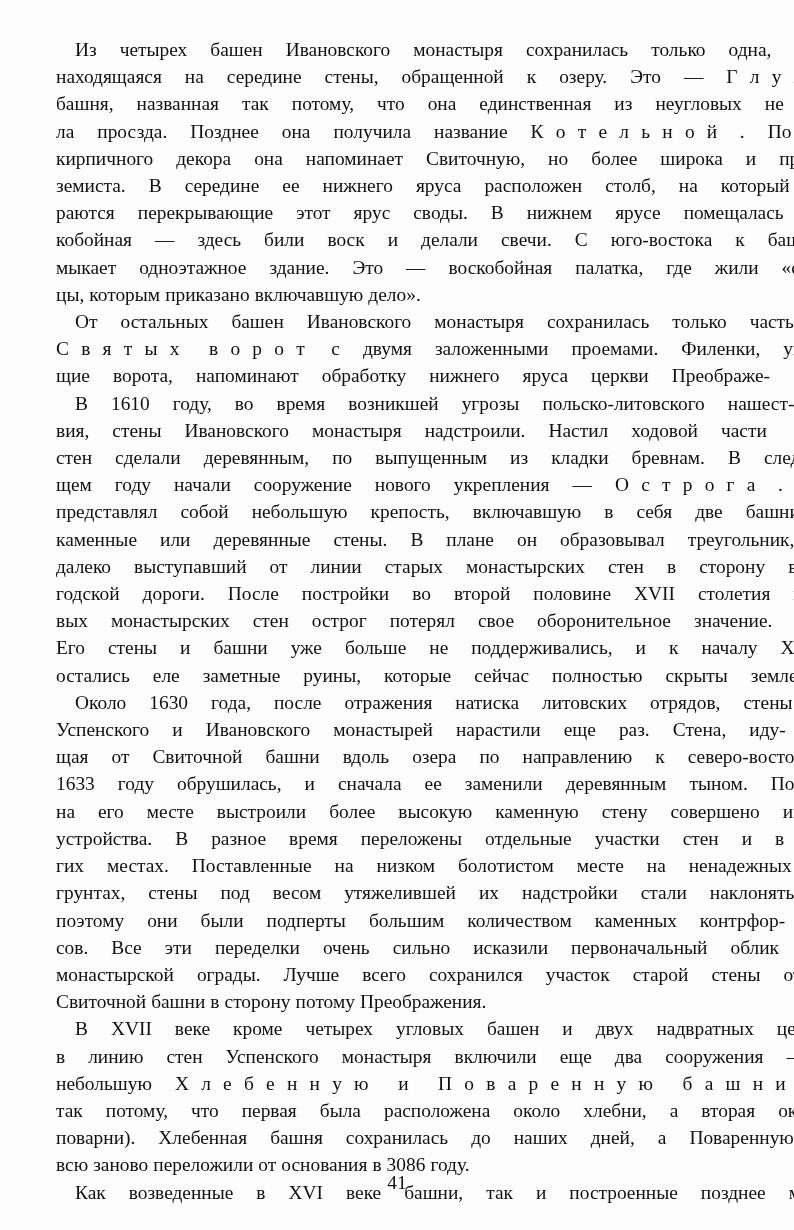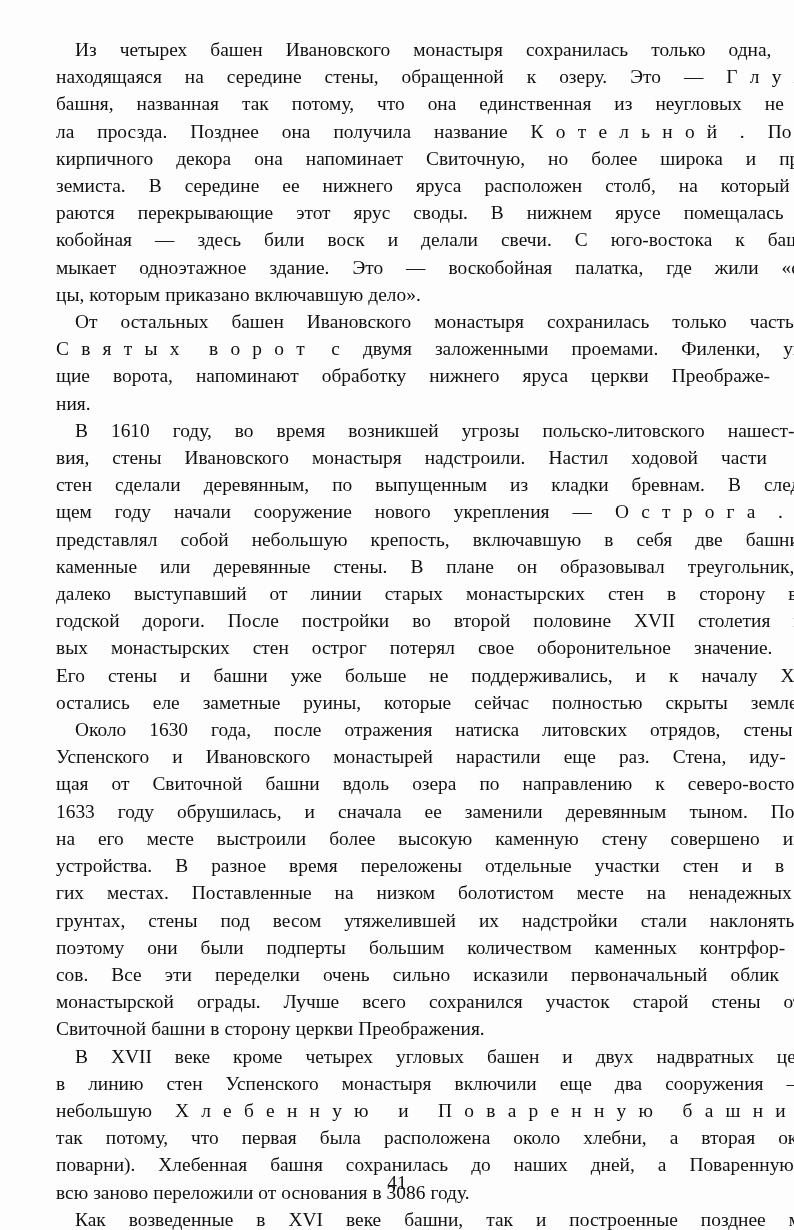--- a/index.html
+++ b/index.html
@@ -81,21 +81,20 @@
       <span class="line-just" style="width: 720px;"><span style="flex: 0 0 auto;">раются</span><span class="gap" style="flex: 1 1 auto; min-width: 4px;"></span><span style="flex: 0 0 auto;">перекрывающие</span><span class="gap" style="flex: 1 1 auto; min-width: 4px;"></span><span style="flex: 0 0 auto;">этот</span><span class="gap" style="flex: 1 1 auto; min-width: 4px;"></span><span style="flex: 0 0 auto;">ярус</span><span class="gap" style="flex: 1 1 auto; min-width: 4px;"></span><span style="flex: 0 0 auto;">своды.</span><span class="gap" style="flex: 1 1 auto; min-width: 4px;"></span><span style="flex: 0 0 auto;">В</span><span class="gap" style="flex: 1 1 auto; min-width: 4px;"></span><span style="flex: 0 0 auto;">нижнем</span><span class="gap" style="flex: 1 1 auto; min-width: 4px;"></span><span style="flex: 0 0 auto;">ярусе</span><span class="gap" style="flex: 1 1 auto; min-width: 4px;"></span><span style="flex: 0 0 auto;">помещалась</span><span class="gap" style="flex: 1 1 auto; min-width: 4px;"></span><span style="flex: 0 0 auto;">вос-</span></span>
       <span class="line-just" style="width: 720px;"><span style="flex: 0 0 auto;">кобойная</span><span class="gap" style="flex: 1 1 auto; min-width: 4px;"></span><span style="flex: 0 0 auto;">—</span><span class="gap" style="flex: 1 1 auto; min-width: 4px;"></span><span style="flex: 0 0 auto;">здесь</span><span class="gap" style="flex: 1 1 auto; min-width: 4px;"></span><span style="flex: 0 0 auto;">били</span><span class="gap" style="flex: 1 1 auto; min-width: 4px;"></span><span style="flex: 0 0 auto;">воск</span><span class="gap" style="flex: 1 1 auto; min-width: 4px;"></span><span style="flex: 0 0 auto;">и</span><span class="gap" style="flex: 1 1 auto; min-width: 4px;"></span><span style="flex: 0 0 auto;">делали</span><span class="gap" style="flex: 1 1 auto; min-width: 4px;"></span><span style="flex: 0 0 auto;">свечи.</span><span class="gap" style="flex: 1 1 auto; min-width: 4px;"></span><span style="flex: 0 0 auto;">С</span><span class="gap" style="flex: 1 1 auto; min-width: 4px;"></span><span style="flex: 0 0 auto;">юго-востока</span><span class="gap" style="flex: 1 1 auto; min-width: 4px;"></span><span style="flex: 0 0 auto;">к</span><span class="gap" style="flex: 1 1 auto; min-width: 4px;"></span><span style="flex: 0 0 auto;">башне</span></span>
       <span class="line-just" style="width: 720px;"><span style="flex: 0 0 auto;">мыкает</span><span class="gap" style="flex: 1 1 auto; min-width: 4px;"></span><span style="flex: 0 0 auto;">одноэтажное</span><span class="gap" style="flex: 1 1 auto; min-width: 4px;"></span><span style="flex: 0 0 auto;">здание.</span><span class="gap" style="flex: 1 1 auto; min-width: 4px;"></span><span style="flex: 0 0 auto;">Это</span><span class="gap" style="flex: 1 1 auto; min-width: 4px;"></span><span style="flex: 0 0 auto;">—</span><span class="gap" style="flex: 1 1 auto; min-width: 4px;"></span><span style="flex: 0 0 auto;">воскобойная</span><span class="gap" style="flex: 1 1 auto; min-width: 4px;"></span><span style="flex: 0 0 auto;">палатка,</span><span class="gap" style="flex: 1 1 auto; min-width: 4px;"></span><span style="flex: 0 0 auto;">где</span><span class="gap" style="flex: 1 1 auto; min-width: 4px;"></span><span style="flex: 0 0 auto;">жили</span><span class="gap" style="flex: 1 1 auto; min-width: 4px;"></span><span style="flex: 0 0 auto;">«стар-</span></span>
       <span class="line-last">цы, которым приказано включавшую дело».</span>
     </p>
 
     <p class="para blk">
       <span class="line-just" style="width: 720px;"><span style="flex: 0 0 19px;"></span><span style="flex: 0 0 auto;">От</span><span class="gap" style="flex: 1 1 auto; min-width: 4px;"></span><span style="flex: 0 0 auto;">остальных</span><span class="gap" style="flex: 1 1 auto; min-width: 4px;"></span><span style="flex: 0 0 auto;">башен</span><span class="gap" style="flex: 1 1 auto; min-width: 4px;"></span><span style="flex: 0 0 auto;">Ивановского</span><span class="gap" style="flex: 1 1 auto; min-width: 4px;"></span><span style="flex: 0 0 auto;">монастыря</span><span class="gap" style="flex: 1 1 auto; min-width: 4px;"></span><span style="flex: 0 0 auto;">сохранилась</span><span class="gap" style="flex: 1 1 auto; min-width: 4px;"></span><span style="flex: 0 0 auto;">только</span><span class="gap" style="flex: 1 1 auto; min-width: 4px;"></span><span style="flex: 0 0 auto;">часть</span></span>
       <span class="line-just" style="width: 720px;"><span class="sp" style="flex: 0 0 auto;">С в я т ы х   в о р о т</span><span style="display: contents;"><span class="gap" style="flex: 1 1 auto; min-width: 4px;"></span><span style="flex: 0 0 auto;">с</span><span class="gap" style="flex: 1 1 auto; min-width: 4px;"></span><span style="flex: 0 0 auto;">двумя</span><span class="gap" style="flex: 1 1 auto; min-width: 4px;"></span><span style="flex: 0 0 auto;">заложенными</span><span class="gap" style="flex: 1 1 auto; min-width: 4px;"></span><span style="flex: 0 0 auto;">проемами.</span><span class="gap" style="flex: 1 1 auto; min-width: 4px;"></span><span style="flex: 0 0 auto;">Филенки,</span><span class="gap" style="flex: 1 1 auto; min-width: 4px;"></span><span style="flex: 0 0 auto;">украшаю-</span></span></span>
       <span class="line-just" style="width: 720px;"><span style="flex: 0 0 auto;">щие</span><span class="gap" style="flex: 1 1 auto; min-width: 4px;"></span><span style="flex: 0 0 auto;">ворота,</span><span class="gap" style="flex: 1 1 auto; min-width: 4px;"></span><span style="flex: 0 0 auto;">напоминают</span><span class="gap" style="flex: 1 1 auto; min-width: 4px;"></span><span style="flex: 0 0 auto;">обработку</span><span class="gap" style="flex: 1 1 auto; min-width: 4px;"></span><span style="flex: 0 0 auto;">нижнего</span><span class="gap" style="flex: 1 1 auto; min-width: 4px;"></span><span style="flex: 0 0 auto;">яруса</span><span class="gap" style="flex: 1 1 auto; min-width: 4px;"></span><span style="flex: 0 0 auto;">церкви</span><span class="gap" style="flex: 1 1 auto; min-width: 4px;"></span><span style="flex: 0 0 auto;">Преображе-</span></span>
-      <span class="line-last">ния.</span>
     </p>
 
     <p class="para blk">
       <span class="line-just" style="width: 720px;"><span style="flex: 0 0 19px;"></span><span style="flex: 0 0 auto;">В</span><span class="gap" style="flex: 1 1 auto; min-width: 4px;"></span><span style="flex: 0 0 auto;">1610</span><span class="gap" style="flex: 1 1 auto; min-width: 4px;"></span><span style="flex: 0 0 auto;">году,</span><span class="gap" style="flex: 1 1 auto; min-width: 4px;"></span><span style="flex: 0 0 auto;">во</span><span class="gap" style="flex: 1 1 auto; min-width: 4px;"></span><span style="flex: 0 0 auto;">время</span><span class="gap" style="flex: 1 1 auto; min-width: 4px;"></span><span style="flex: 0 0 auto;">возникшей</span><span class="gap" style="flex: 1 1 auto; min-width: 4px;"></span><span style="flex: 0 0 auto;">угрозы</span><span class="gap" style="flex: 1 1 auto; min-width: 4px;"></span><span style="flex: 0 0 auto;">польско-литовского</span><span class="gap" style="flex: 1 1 auto; min-width: 4px;"></span><span style="flex: 0 0 auto;">нашест-</span></span>
       <span class="line-just" style="width: 720px;"><span style="flex: 0 0 auto;">вия,</span><span class="gap" style="flex: 1 1 auto; min-width: 4px;"></span><span style="flex: 0 0 auto;">стены</span><span class="gap" style="flex: 1 1 auto; min-width: 4px;"></span><span style="flex: 0 0 auto;">Ивановского</span><span class="gap" style="flex: 1 1 auto; min-width: 4px;"></span><span style="flex: 0 0 auto;">монастыря</span><span class="gap" style="flex: 1 1 auto; min-width: 4px;"></span><span style="flex: 0 0 auto;">надстроили.</span><span class="gap" style="flex: 1 1 auto; min-width: 4px;"></span><span style="flex: 0 0 auto;">Настил</span><span class="gap" style="flex: 1 1 auto; min-width: 4px;"></span><span style="flex: 0 0 auto;">ходовой</span><span class="gap" style="flex: 1 1 auto; min-width: 4px;"></span><span style="flex: 0 0 auto;">части</span></span>
       <span class="line-just" style="width: 720px;"><span style="flex: 0 0 auto;">стен</span><span class="gap" style="flex: 1 1 auto; min-width: 4px;"></span><span style="flex: 0 0 auto;">сделали</span><span class="gap" style="flex: 1 1 auto; min-width: 4px;"></span><span style="flex: 0 0 auto;">деревянным,</span><span class="gap" style="flex: 1 1 auto; min-width: 4px;"></span><span style="flex: 0 0 auto;">по</span><span class="gap" style="flex: 1 1 auto; min-width: 4px;"></span><span style="flex: 0 0 auto;">выпущенным</span><span class="gap" style="flex: 1 1 auto; min-width: 4px;"></span><span style="flex: 0 0 auto;">из</span><span class="gap" style="flex: 1 1 auto; min-width: 4px;"></span><span style="flex: 0 0 auto;">кладки</span><span class="gap" style="flex: 1 1 auto; min-width: 4px;"></span><span style="flex: 0 0 auto;">бревнам.</span><span class="gap" style="flex: 1 1 auto; min-width: 4px;"></span><span style="flex: 0 0 auto;">В</span><span class="gap" style="flex: 1 1 auto; min-width: 4px;"></span><span style="flex: 0 0 auto;">следую-</span></span>
       <span class="line-just" style="width: 720px;"><span style="display: contents;"><span style="flex: 0 0 auto;">щем</span><span class="gap" style="flex: 1 1 auto; min-width: 4px;"></span><span style="flex: 0 0 auto;">году</span><span class="gap" style="flex: 1 1 auto; min-width: 4px;"></span><span style="flex: 0 0 auto;">начали</span><span class="gap" style="flex: 1 1 auto; min-width: 4px;"></span><span style="flex: 0 0 auto;">сооружение</span><span class="gap" style="flex: 1 1 auto; min-width: 4px;"></span><span style="flex: 0 0 auto;">нового</span><span class="gap" style="flex: 1 1 auto; min-width: 4px;"></span><span style="flex: 0 0 auto;">укрепления</span><span class="gap" style="flex: 1 1 auto; min-width: 4px;"></span><span style="flex: 0 0 auto;">—</span><span class="gap" style="flex: 1 1 auto; min-width: 4px;"></span></span><span class="sp" style="flex: 0 0 auto;">О с т р о г а</span><span style="display: contents;"><span style="flex: 0 0 auto;">.</span><span class="gap" style="flex: 1 1 auto; min-width: 4px;"></span><span style="flex: 0 0 auto;">Острог</span></span></span>
       <span class="line-just" style="width: 720px;"><span style="flex: 0 0 auto;">представлял</span><span class="gap" style="flex: 1 1 auto; min-width: 4px;"></span><span style="flex: 0 0 auto;">собой</span><span class="gap" style="flex: 1 1 auto; min-width: 4px;"></span><span style="flex: 0 0 auto;">небольшую</span><span class="gap" style="flex: 1 1 auto; min-width: 4px;"></span><span style="flex: 0 0 auto;">крепость,</span><span class="gap" style="flex: 1 1 auto; min-width: 4px;"></span><span style="flex: 0 0 auto;">включавшую</span><span class="gap" style="flex: 1 1 auto; min-width: 4px;"></span><span style="flex: 0 0 auto;">в</span><span class="gap" style="flex: 1 1 auto; min-width: 4px;"></span><span style="flex: 0 0 auto;">себя</span><span class="gap" style="flex: 1 1 auto; min-width: 4px;"></span><span style="flex: 0 0 auto;">две</span><span class="gap" style="flex: 1 1 auto; min-width: 4px;"></span><span style="flex: 0 0 auto;">башни,</span></span>
       <span class="line-just" style="width: 720px;"><span style="flex: 0 0 auto;">каменные</span><span class="gap" style="flex: 1 1 auto; min-width: 4px;"></span><span style="flex: 0 0 auto;">или</span><span class="gap" style="flex: 1 1 auto; min-width: 4px;"></span><span style="flex: 0 0 auto;">деревянные</span><span class="gap" style="flex: 1 1 auto; min-width: 4px;"></span><span style="flex: 0 0 auto;">стены.</span><span class="gap" style="flex: 1 1 auto; min-width: 4px;"></span><span style="flex: 0 0 auto;">В</span><span class="gap" style="flex: 1 1 auto; min-width: 4px;"></span><span style="flex: 0 0 auto;">плане</span><span class="gap" style="flex: 1 1 auto; min-width: 4px;"></span><span style="flex: 0 0 auto;">он</span><span class="gap" style="flex: 1 1 auto; min-width: 4px;"></span><span style="flex: 0 0 auto;">образовывал</span><span class="gap" style="flex: 1 1 auto; min-width: 4px;"></span><span style="flex: 0 0 auto;">треугольник,</span></span>
       <span class="line-just" style="width: 720px;"><span style="flex: 0 0 auto;">далеко</span><span class="gap" style="flex: 1 1 auto; min-width: 4px;"></span><span style="flex: 0 0 auto;">выступавший</span><span class="gap" style="flex: 1 1 auto; min-width: 4px;"></span><span style="flex: 0 0 auto;">от</span><span class="gap" style="flex: 1 1 auto; min-width: 4px;"></span><span style="flex: 0 0 auto;">линии</span><span class="gap" style="flex: 1 1 auto; min-width: 4px;"></span><span style="flex: 0 0 auto;">старых</span><span class="gap" style="flex: 1 1 auto; min-width: 4px;"></span><span style="flex: 0 0 auto;">монастырских</span><span class="gap" style="flex: 1 1 auto; min-width: 4px;"></span><span style="flex: 0 0 auto;">стен</span><span class="gap" style="flex: 1 1 auto; min-width: 4px;"></span><span style="flex: 0 0 auto;">в</span><span class="gap" style="flex: 1 1 auto; min-width: 4px;"></span><span style="flex: 0 0 auto;">сторону</span><span class="gap" style="flex: 1 1 auto; min-width: 4px;"></span><span style="flex: 0 0 auto;">воло-</span></span>
@@ -110,21 +109,21 @@
       <span class="line-just" style="width: 720px;"><span style="flex: 0 0 auto;">Успенского</span><span class="gap" style="flex: 1 1 auto; min-width: 4px;"></span><span style="flex: 0 0 auto;">и</span><span class="gap" style="flex: 1 1 auto; min-width: 4px;"></span><span style="flex: 0 0 auto;">Ивановского</span><span class="gap" style="flex: 1 1 auto; min-width: 4px;"></span><span style="flex: 0 0 auto;">монастырей</span><span class="gap" style="flex: 1 1 auto; min-width: 4px;"></span><span style="flex: 0 0 auto;">нарастили</span><span class="gap" style="flex: 1 1 auto; min-width: 4px;"></span><span style="flex: 0 0 auto;">еще</span><span class="gap" style="flex: 1 1 auto; min-width: 4px;"></span><span style="flex: 0 0 auto;">раз.</span><span class="gap" style="flex: 1 1 auto; min-width: 4px;"></span><span style="flex: 0 0 auto;">Стена,</span><span class="gap" style="flex: 1 1 auto; min-width: 4px;"></span><span style="flex: 0 0 auto;">иду-</span></span>
       <span class="line-just" style="width: 720px;"><span style="flex: 0 0 auto;">щая</span><span class="gap" style="flex: 1 1 auto; min-width: 4px;"></span><span style="flex: 0 0 auto;">от</span><span class="gap" style="flex: 1 1 auto; min-width: 4px;"></span><span style="flex: 0 0 auto;">Свиточной</span><span class="gap" style="flex: 1 1 auto; min-width: 4px;"></span><span style="flex: 0 0 auto;">башни</span><span class="gap" style="flex: 1 1 auto; min-width: 4px;"></span><span style="flex: 0 0 auto;">вдоль</span><span class="gap" style="flex: 1 1 auto; min-width: 4px;"></span><span style="flex: 0 0 auto;">озера</span><span class="gap" style="flex: 1 1 auto; min-width: 4px;"></span><span style="flex: 0 0 auto;">по</span><span class="gap" style="flex: 1 1 auto; min-width: 4px;"></span><span style="flex: 0 0 auto;">направлению</span><span class="gap" style="flex: 1 1 auto; min-width: 4px;"></span><span style="flex: 0 0 auto;">к</span><span class="gap" style="flex: 1 1 auto; min-width: 4px;"></span><span style="flex: 0 0 auto;">северо-востоку,</span></span>
       <span class="line-just" style="width: 720px;"><span style="flex: 0 0 auto;">1633</span><span class="gap" style="flex: 1 1 auto; min-width: 4px;"></span><span style="flex: 0 0 auto;">году</span><span class="gap" style="flex: 1 1 auto; min-width: 4px;"></span><span style="flex: 0 0 auto;">обрушилась,</span><span class="gap" style="flex: 1 1 auto; min-width: 4px;"></span><span style="flex: 0 0 auto;">и</span><span class="gap" style="flex: 1 1 auto; min-width: 4px;"></span><span style="flex: 0 0 auto;">сначала</span><span class="gap" style="flex: 1 1 auto; min-width: 4px;"></span><span style="flex: 0 0 auto;">ее</span><span class="gap" style="flex: 1 1 auto; min-width: 4px;"></span><span style="flex: 0 0 auto;">заменили</span><span class="gap" style="flex: 1 1 auto; min-width: 4px;"></span><span style="flex: 0 0 auto;">деревянным</span><span class="gap" style="flex: 1 1 auto; min-width: 4px;"></span><span style="flex: 0 0 auto;">тыном.</span><span class="gap" style="flex: 1 1 auto; min-width: 4px;"></span><span style="flex: 0 0 auto;">Потом</span></span>
       <span class="line-just" style="width: 720px;"><span style="flex: 0 0 auto;">на</span><span class="gap" style="flex: 1 1 auto; min-width: 4px;"></span><span style="flex: 0 0 auto;">его</span><span class="gap" style="flex: 1 1 auto; min-width: 4px;"></span><span style="flex: 0 0 auto;">месте</span><span class="gap" style="flex: 1 1 auto; min-width: 4px;"></span><span style="flex: 0 0 auto;">выстроили</span><span class="gap" style="flex: 1 1 auto; min-width: 4px;"></span><span style="flex: 0 0 auto;">более</span><span class="gap" style="flex: 1 1 auto; min-width: 4px;"></span><span style="flex: 0 0 auto;">высокую</span><span class="gap" style="flex: 1 1 auto; min-width: 4px;"></span><span style="flex: 0 0 auto;">каменную</span><span class="gap" style="flex: 1 1 auto; min-width: 4px;"></span><span style="flex: 0 0 auto;">стену</span><span class="gap" style="flex: 1 1 auto; min-width: 4px;"></span><span style="flex: 0 0 auto;">совершено</span><span class="gap" style="flex: 1 1 auto; min-width: 4px;"></span><span style="flex: 0 0 auto;">иного</span></span>
       <span class="line-just" style="width: 720px;"><span style="flex: 0 0 auto;">устройства.</span><span class="gap" style="flex: 1 1 auto; min-width: 4px;"></span><span style="flex: 0 0 auto;">В</span><span class="gap" style="flex: 1 1 auto; min-width: 4px;"></span><span style="flex: 0 0 auto;">разное</span><span class="gap" style="flex: 1 1 auto; min-width: 4px;"></span><span style="flex: 0 0 auto;">время</span><span class="gap" style="flex: 1 1 auto; min-width: 4px;"></span><span style="flex: 0 0 auto;">переложены</span><span class="gap" style="flex: 1 1 auto; min-width: 4px;"></span><span style="flex: 0 0 auto;">отдельные</span><span class="gap" style="flex: 1 1 auto; min-width: 4px;"></span><span style="flex: 0 0 auto;">участки</span><span class="gap" style="flex: 1 1 auto; min-width: 4px;"></span><span style="flex: 0 0 auto;">стен</span><span class="gap" style="flex: 1 1 auto; min-width: 4px;"></span><span style="flex: 0 0 auto;">и</span><span class="gap" style="flex: 1 1 auto; min-width: 4px;"></span><span style="flex: 0 0 auto;">в</span><span class="gap" style="flex: 1 1 auto; min-width: 4px;"></span><span style="flex: 0 0 auto;">дру-</span></span>
       <span class="line-just" style="width: 720px;"><span style="flex: 0 0 auto;">гих</span><span class="gap" style="flex: 1 1 auto; min-width: 4px;"></span><span style="flex: 0 0 auto;">местах.</span><span class="gap" style="flex: 1 1 auto; min-width: 4px;"></span><span style="flex: 0 0 auto;">Поставленные</span><span class="gap" style="flex: 1 1 auto; min-width: 4px;"></span><span style="flex: 0 0 auto;">на</span><span class="gap" style="flex: 1 1 auto; min-width: 4px;"></span><span style="flex: 0 0 auto;">низком</span><span class="gap" style="flex: 1 1 auto; min-width: 4px;"></span><span style="flex: 0 0 auto;">болотистом</span><span class="gap" style="flex: 1 1 auto; min-width: 4px;"></span><span style="flex: 0 0 auto;">месте</span><span class="gap" style="flex: 1 1 auto; min-width: 4px;"></span><span style="flex: 0 0 auto;">на</span><span class="gap" style="flex: 1 1 auto; min-width: 4px;"></span><span style="flex: 0 0 auto;">ненадежных</span></span>
       <span class="line-just" style="width: 720px;"><span style="flex: 0 0 auto;">грунтах,</span><span class="gap" style="flex: 1 1 auto; min-width: 4px;"></span><span style="flex: 0 0 auto;">стены</span><span class="gap" style="flex: 1 1 auto; min-width: 4px;"></span><span style="flex: 0 0 auto;">под</span><span class="gap" style="flex: 1 1 auto; min-width: 4px;"></span><span style="flex: 0 0 auto;">весом</span><span class="gap" style="flex: 1 1 auto; min-width: 4px;"></span><span style="flex: 0 0 auto;">утяжелившей</span><span class="gap" style="flex: 1 1 auto; min-width: 4px;"></span><span style="flex: 0 0 auto;">их</span><span class="gap" style="flex: 1 1 auto; min-width: 4px;"></span><span style="flex: 0 0 auto;">надстройки</span><span class="gap" style="flex: 1 1 auto; min-width: 4px;"></span><span style="flex: 0 0 auto;">стали</span><span class="gap" style="flex: 1 1 auto; min-width: 4px;"></span><span style="flex: 0 0 auto;">наклоняться,</span></span>
       <span class="line-just" style="width: 720px;"><span style="flex: 0 0 auto;">поэтому</span><span class="gap" style="flex: 1 1 auto; min-width: 4px;"></span><span style="flex: 0 0 auto;">они</span><span class="gap" style="flex: 1 1 auto; min-width: 4px;"></span><span style="flex: 0 0 auto;">были</span><span class="gap" style="flex: 1 1 auto; min-width: 4px;"></span><span style="flex: 0 0 auto;">подперты</span><span class="gap" style="flex: 1 1 auto; min-width: 4px;"></span><span style="flex: 0 0 auto;">большим</span><span class="gap" style="flex: 1 1 auto; min-width: 4px;"></span><span style="flex: 0 0 auto;">количеством</span><span class="gap" style="flex: 1 1 auto; min-width: 4px;"></span><span style="flex: 0 0 auto;">каменных</span><span class="gap" style="flex: 1 1 auto; min-width: 4px;"></span><span style="flex: 0 0 auto;">контрфор-</span></span>
       <span class="line-just" style="width: 720px;"><span style="flex: 0 0 auto;">сов.</span><span class="gap" style="flex: 1 1 auto; min-width: 4px;"></span><span style="flex: 0 0 auto;">Все</span><span class="gap" style="flex: 1 1 auto; min-width: 4px;"></span><span style="flex: 0 0 auto;">эти</span><span class="gap" style="flex: 1 1 auto; min-width: 4px;"></span><span style="flex: 0 0 auto;">переделки</span><span class="gap" style="flex: 1 1 auto; min-width: 4px;"></span><span style="flex: 0 0 auto;">очень</span><span class="gap" style="flex: 1 1 auto; min-width: 4px;"></span><span style="flex: 0 0 auto;">сильно</span><span class="gap" style="flex: 1 1 auto; min-width: 4px;"></span><span style="flex: 0 0 auto;">исказили</span><span class="gap" style="flex: 1 1 auto; min-width: 4px;"></span><span style="flex: 0 0 auto;">первоначальный</span><span class="gap" style="flex: 1 1 auto; min-width: 4px;"></span><span style="flex: 0 0 auto;">облик</span></span>
       <span class="line-just" style="width: 720px;"><span style="flex: 0 0 auto;">монастырской</span><span class="gap" style="flex: 1 1 auto; min-width: 4px;"></span><span style="flex: 0 0 auto;">ограды.</span><span class="gap" style="flex: 1 1 auto; min-width: 4px;"></span><span style="flex: 0 0 auto;">Лучше</span><span class="gap" style="flex: 1 1 auto; min-width: 4px;"></span><span style="flex: 0 0 auto;">всего</span><span class="gap" style="flex: 1 1 auto; min-width: 4px;"></span><span style="flex: 0 0 auto;">сохранился</span><span class="gap" style="flex: 1 1 auto; min-width: 4px;"></span><span style="flex: 0 0 auto;">участок</span><span class="gap" style="flex: 1 1 auto; min-width: 4px;"></span><span style="flex: 0 0 auto;">старой</span><span class="gap" style="flex: 1 1 auto; min-width: 4px;"></span><span style="flex: 0 0 auto;">стены</span><span class="gap" style="flex: 1 1 auto; min-width: 4px;"></span><span style="flex: 0 0 auto;">от</span></span>
-      <span class="line-last">Свиточной башни в сторону церкви Преображения.</span>
+      <span class="line-last">Свиточной башни в сторону потому Преображения.</span>
     </p>
 
     <p class="para blk">
       <span class="line-just" style="width: 720px;"><span style="flex: 0 0 19px;"></span><span style="flex: 0 0 auto;">В</span><span class="gap" style="flex: 1 1 auto; min-width: 4px;"></span><span style="flex: 0 0 auto;">XVII</span><span class="gap" style="flex: 1 1 auto; min-width: 4px;"></span><span style="flex: 0 0 auto;">веке</span><span class="gap" style="flex: 1 1 auto; min-width: 4px;"></span><span style="flex: 0 0 auto;">кроме</span><span class="gap" style="flex: 1 1 auto; min-width: 4px;"></span><span style="flex: 0 0 auto;">четырех</span><span class="gap" style="flex: 1 1 auto; min-width: 4px;"></span><span style="flex: 0 0 auto;">угловых</span><span class="gap" style="flex: 1 1 auto; min-width: 4px;"></span><span style="flex: 0 0 auto;">башен</span><span class="gap" style="flex: 1 1 auto; min-width: 4px;"></span><span style="flex: 0 0 auto;">и</span><span class="gap" style="flex: 1 1 auto; min-width: 4px;"></span><span style="flex: 0 0 auto;">двух</span><span class="gap" style="flex: 1 1 auto; min-width: 4px;"></span><span style="flex: 0 0 auto;">надвратных</span><span class="gap" style="flex: 1 1 auto; min-width: 4px;"></span><span style="flex: 0 0 auto;">церквей</span></span>
       <span class="line-just" style="width: 720px;"><span style="flex: 0 0 auto;">в</span><span class="gap" style="flex: 1 1 auto; min-width: 4px;"></span><span style="flex: 0 0 auto;">линию</span><span class="gap" style="flex: 1 1 auto; min-width: 4px;"></span><span style="flex: 0 0 auto;">стен</span><span class="gap" style="flex: 1 1 auto; min-width: 4px;"></span><span style="flex: 0 0 auto;">Успенского</span><span class="gap" style="flex: 1 1 auto; min-width: 4px;"></span><span style="flex: 0 0 auto;">монастыря</span><span class="gap" style="flex: 1 1 auto; min-width: 4px;"></span><span style="flex: 0 0 auto;">включили</span><span class="gap" style="flex: 1 1 auto; min-width: 4px;"></span><span style="flex: 0 0 auto;">еще</span><span class="gap" style="flex: 1 1 auto; min-width: 4px;"></span><span style="flex: 0 0 auto;">два</span><span class="gap" style="flex: 1 1 auto; min-width: 4px;"></span><span style="flex: 0 0 auto;">сооружения</span><span class="gap" style="flex: 1 1 auto; min-width: 4px;"></span><span style="flex: 0 0 auto;">—</span></span>
       <span class="line-just" style="width: 720px;"><span style="display: contents;"><span style="flex: 0 0 auto;">небольшую</span><span class="gap" style="flex: 1 1 auto; min-width: 4px;"></span></span><span class="sp" style="flex: 0 0 auto;">Х л е б е н н у ю   и   П о в а р е н н у ю   б а ш н и</span><span style="display: contents;"><span class="gap" style="flex: 1 1 auto; min-width: 4px;"></span><span style="flex: 0 0 auto;">(названные</span></span></span>
       <span class="line-just" style="width: 720px;"><span style="flex: 0 0 auto;">так</span><span class="gap" style="flex: 1 1 auto; min-width: 4px;"></span><span style="flex: 0 0 auto;">потому,</span><span class="gap" style="flex: 1 1 auto; min-width: 4px;"></span><span style="flex: 0 0 auto;">что</span><span class="gap" style="flex: 1 1 auto; min-width: 4px;"></span><span style="flex: 0 0 auto;">первая</span><span class="gap" style="flex: 1 1 auto; min-width: 4px;"></span><span style="flex: 0 0 auto;">была</span><span class="gap" style="flex: 1 1 auto; min-width: 4px;"></span><span style="flex: 0 0 auto;">расположена</span><span class="gap" style="flex: 1 1 auto; min-width: 4px;"></span><span style="flex: 0 0 auto;">около</span><span class="gap" style="flex: 1 1 auto; min-width: 4px;"></span><span style="flex: 0 0 auto;">хлебни,</span><span class="gap" style="flex: 1 1 auto; min-width: 4px;"></span><span style="flex: 0 0 auto;">а</span><span class="gap" style="flex: 1 1 auto; min-width: 4px;"></span><span style="flex: 0 0 auto;">вторая</span><span class="gap" style="flex: 1 1 auto; min-width: 4px;"></span><span style="flex: 0 0 auto;">около</span></span>
       <span class="line-just" style="width: 720px;"><span style="flex: 0 0 auto;">поварни).</span><span class="gap" style="flex: 1 1 auto; min-width: 4px;"></span><span style="flex: 0 0 auto;">Хлебенная</span><span class="gap" style="flex: 1 1 auto; min-width: 4px;"></span><span style="flex: 0 0 auto;">башня</span><span class="gap" style="flex: 1 1 auto; min-width: 4px;"></span><span style="flex: 0 0 auto;">сохранилась</span><span class="gap" style="flex: 1 1 auto; min-width: 4px;"></span><span style="flex: 0 0 auto;">до</span><span class="gap" style="flex: 1 1 auto; min-width: 4px;"></span><span style="flex: 0 0 auto;">наших</span><span class="gap" style="flex: 1 1 auto; min-width: 4px;"></span><span style="flex: 0 0 auto;">дней,</span><span class="gap" style="flex: 1 1 auto; min-width: 4px;"></span><span style="flex: 0 0 auto;">а</span><span class="gap" style="flex: 1 1 auto; min-width: 4px;"></span><span style="flex: 0 0 auto;">Поваренную</span></span>
       <span class="line-last">всю заново переложили от основания в 3086 году.</span>
     </p>

